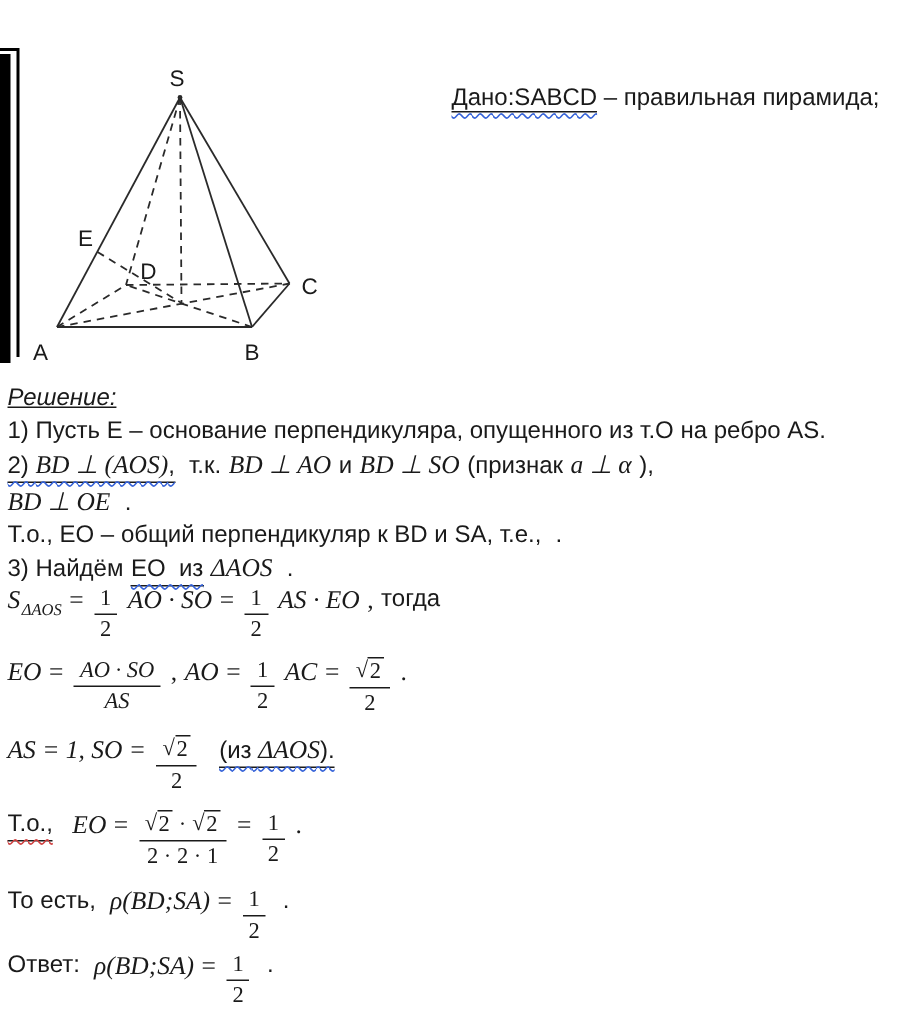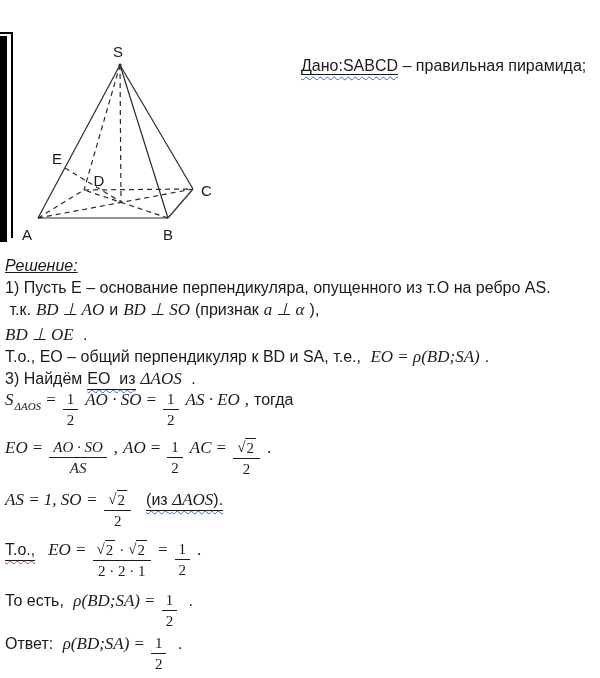--- a/index.html
+++ b/index.html
@@ -85,36 +85,37 @@
 
   <div class="given">
     <div class="gl1"><span class="mk">Дано:SABCD</span><span> – правильная пирамида;</span></div>
   </div>
 
   <div class="sol hd" style="top:256px">Решение:</div>
 
   <div class="sol" style="top:278px">1) Пусть Е – основание перпендикуляра, опущенного из т.О на ребро AS.</div>
 
   <div class="sol trow" style="top:300px">
+    <span class="mk"><span>2) </span><span class="mi">BD ⊥ (AOS)</span><span>,</span></span>
     <span> т.к.</span>
     <span class="mi">BD ⊥ AO</span>
     <span>и</span>
     <span class="mi">BD ⊥ SO</span>
     <span>(признак</span>
     <span class="mi">a ⊥ α</span>
     <span>),</span>
   </div>
 
   <div class="sol trow" style="top:325px">
     <span class="mi">BD ⊥ OE</span><span> .</span>
   </div>
 
   <div class="sol trow" style="top:347px">
     <span>Т.о., ЕО – общий перпендикуляр к BD и SA, т.е., </span>
-    <span class="mi">EO = ρ(BD;SA)</span><span>.</span>
+    <span>.</span>
   </div>
 
   <div class="sol trow" style="top:369px">
     <span>3) Найдём</span>
     <span class="mk">ЕО  из</span>
     <span class="mi">ΔAOS</span><span> .</span>
   </div>
 
   <div class="sol frow" style="top:390px">
     <span class="mi"><span>S</span><span class="sub">ΔAOS</span></span>

